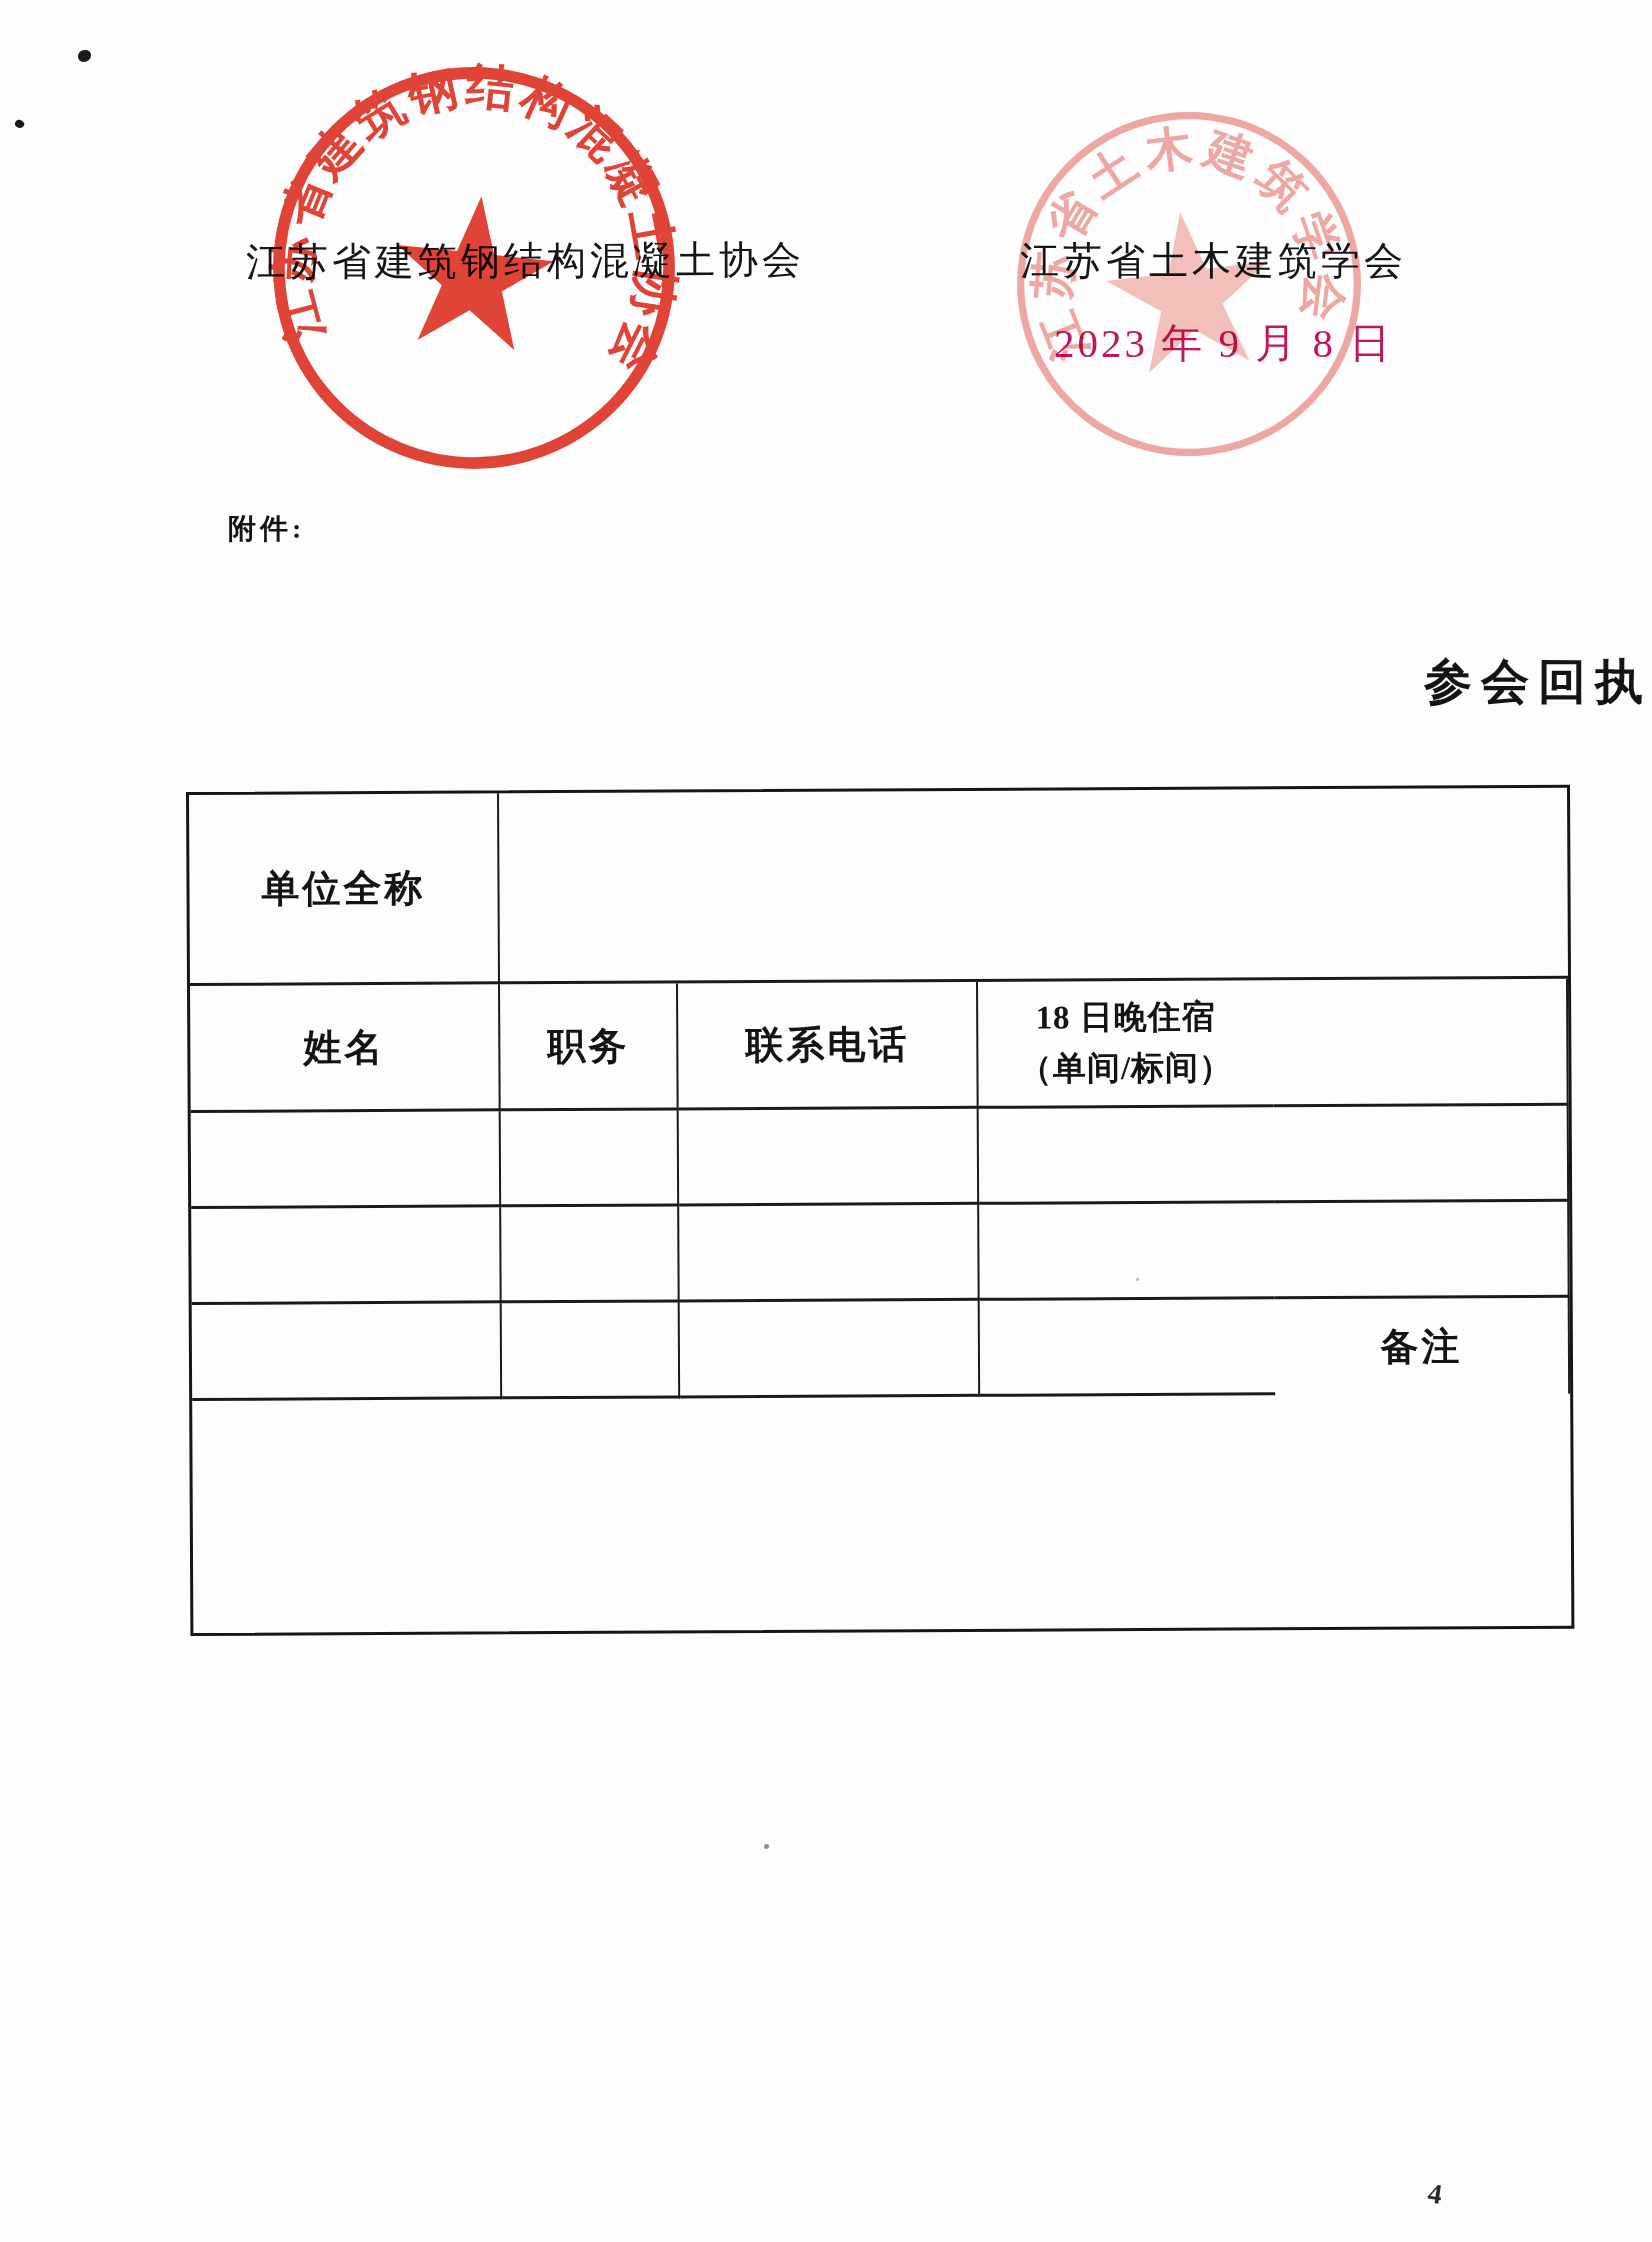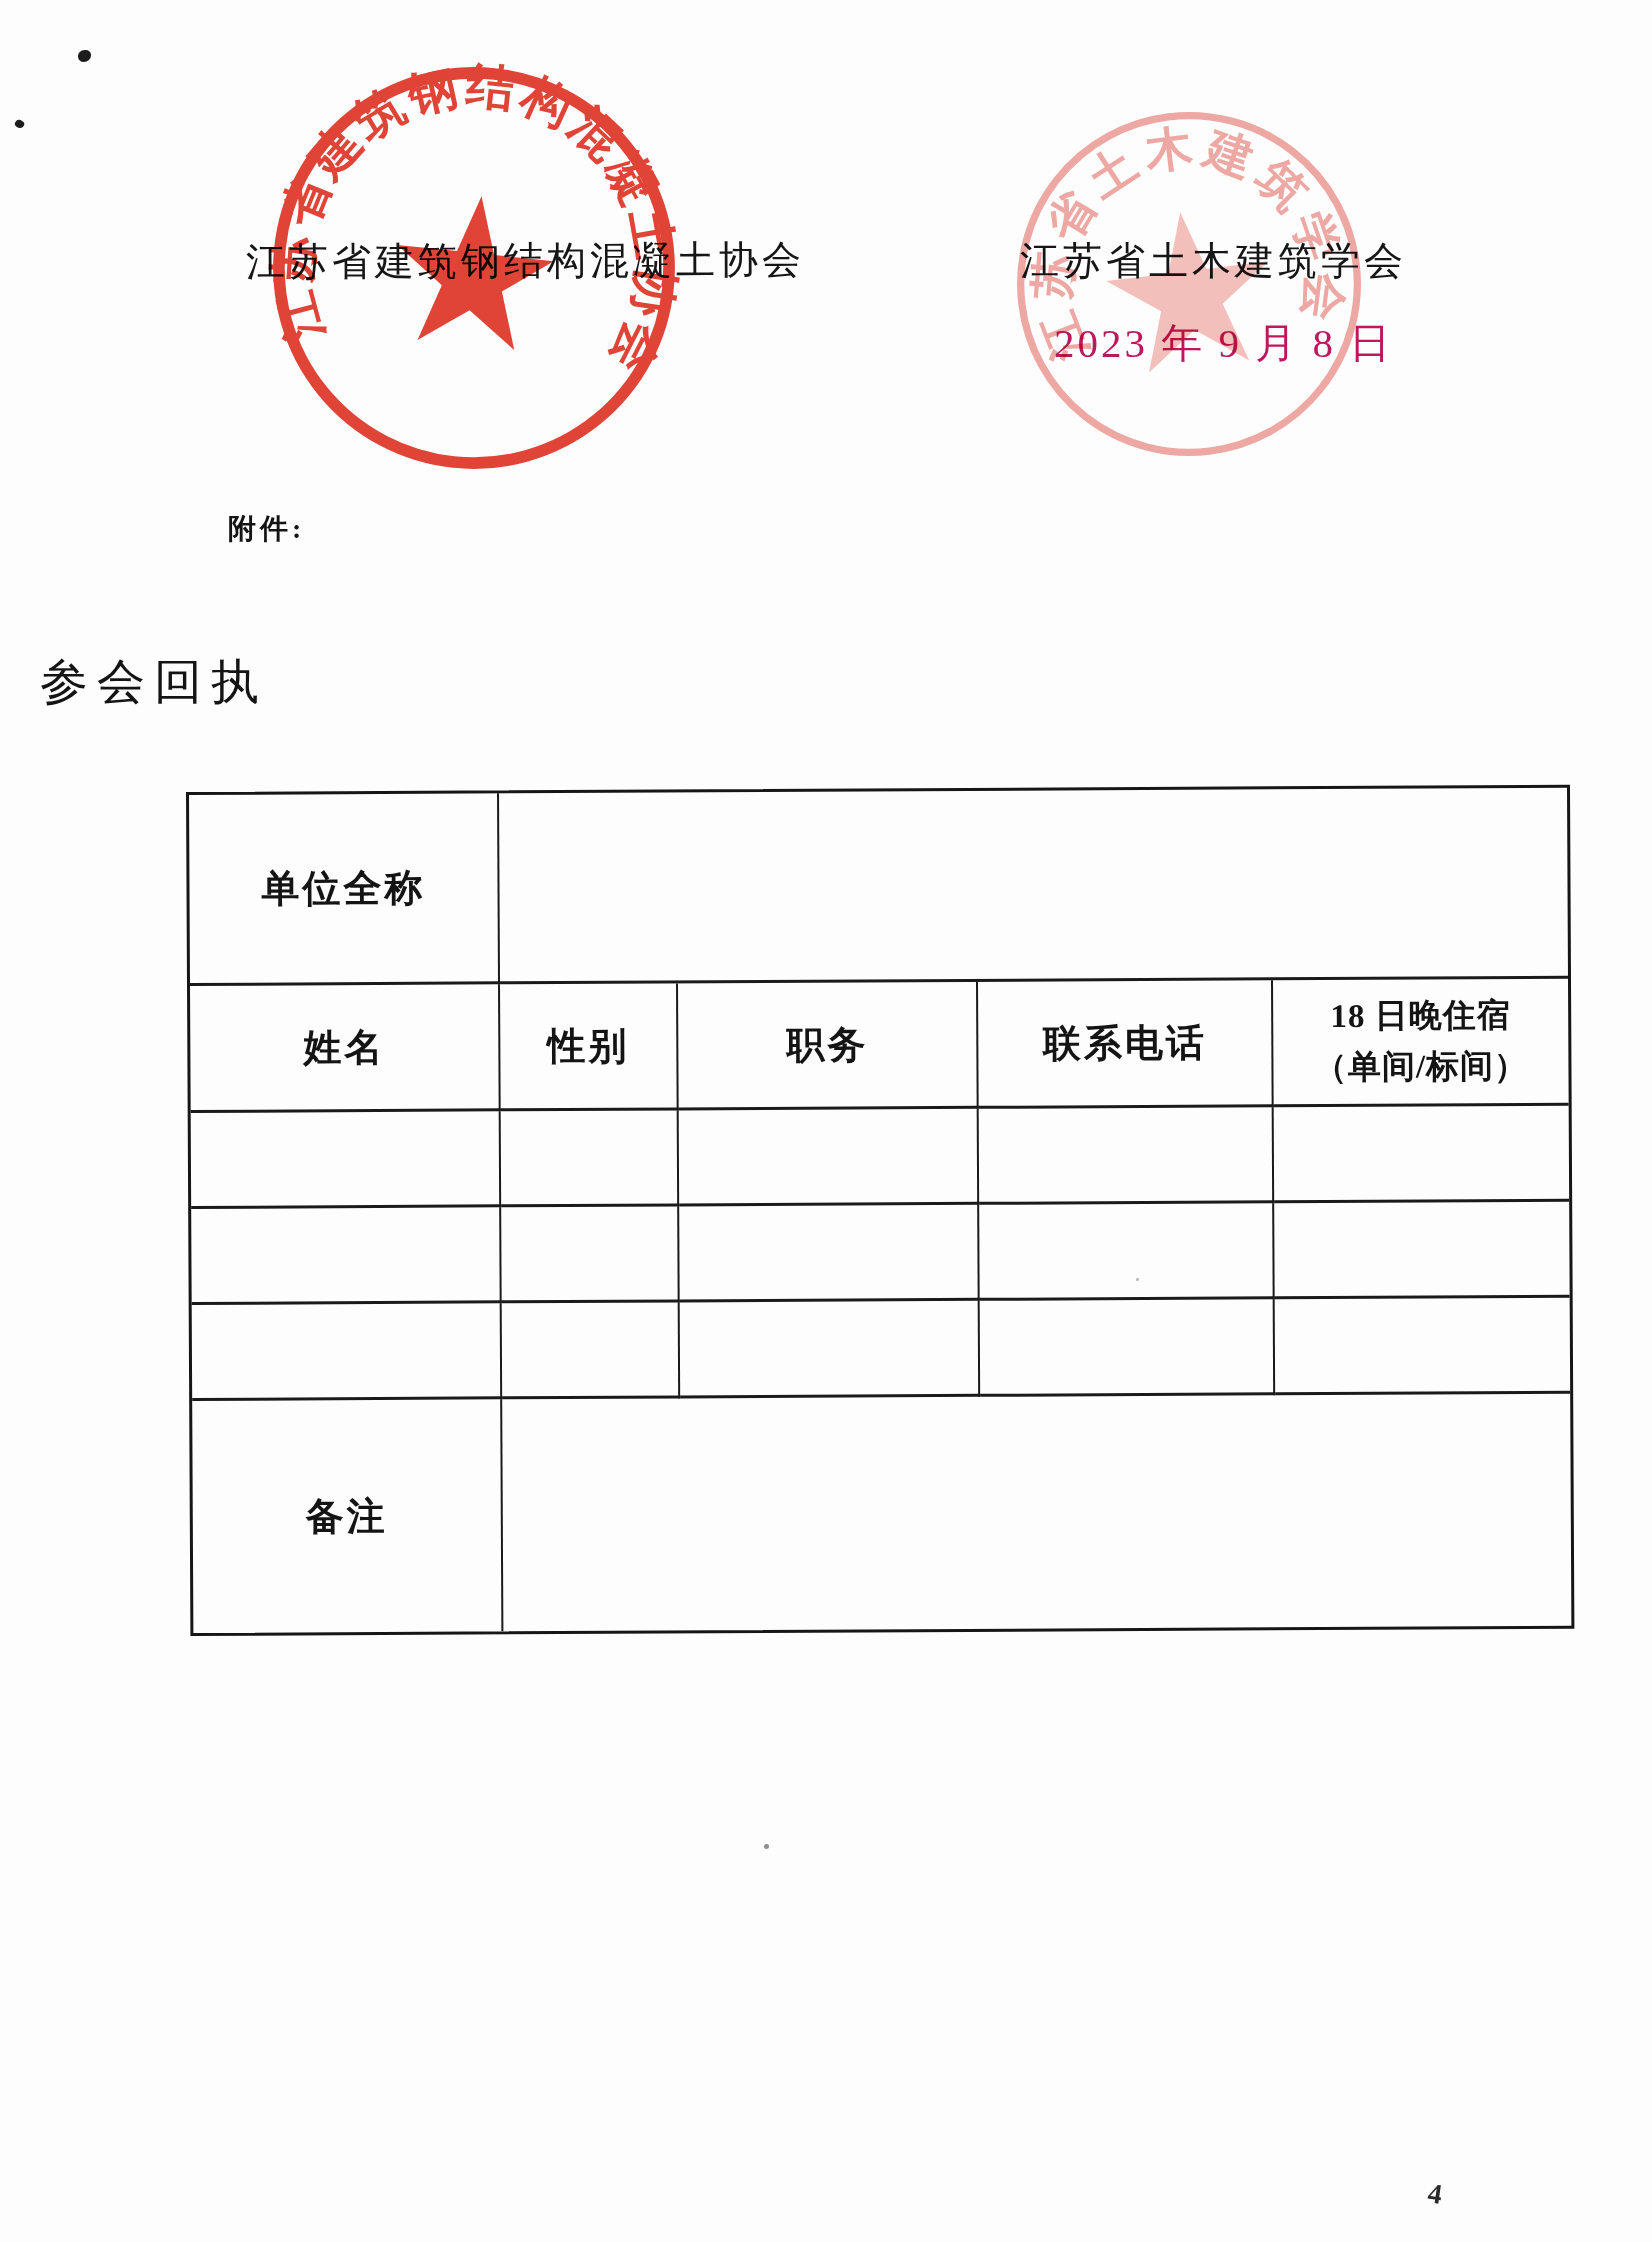--- a/index.html
+++ b/index.html
@@ -31,21 +31,21 @@
   .stamp-left  { left:262px; top:56px;  width:424px; height:424px; transform:rotate(6deg); opacity:0.95; }
   .stamp-right { left:1008px; top:103px; width:362px; height:362px; transform:rotate(-7deg); opacity:0.85; }
   .stamp text { font-family:"Liberation Serif", serif; font-weight:700; }
   
   .attachment {
     position:absolute; left:228px; top:510px;
     font-size:28px; font-weight:700; letter-spacing:4px;
   }
   .form-title {
     position:absolute; left:40px; top:650px; width:1612px;
-    text-align:left; font-size:48px; font-weight:400; letter-spacing:9px;
+    text-align:right; font-size:48px; font-weight:700; letter-spacing:9px;
   }
   
   .tbl {
     position:absolute; left:186px; top:792px;
     display:grid;
     grid-template-columns:310px 178px 300px 295px 295px;
     grid-template-rows:191px 127px 96px 96px 96px 232px;
     border:3px solid #161616;
     transform:rotate(-0.3deg);
     transform-origin:left top;
@@ -106,21 +106,20 @@
   <div class="attachment">附件:</div>
 
   <div class="form-title">参会回执</div>
 
   <div class="tbl">
 
     <div class="cell">单位全称</div>
     <div class="cell span4 col-last"></div>
 
     <div class="cell">姓名</div>
-    <div class="cell">性别</div>
     <div class="cell">职务</div>
     <div class="cell">联系电话</div>
     <div class="cell col-last lodging">
       <span>18 日晚住宿</span>
       <span>（单间/标间）</span>
     </div>
 
     <div class="cell"></div>
     <div class="cell"></div>
     <div class="cell"></div>

